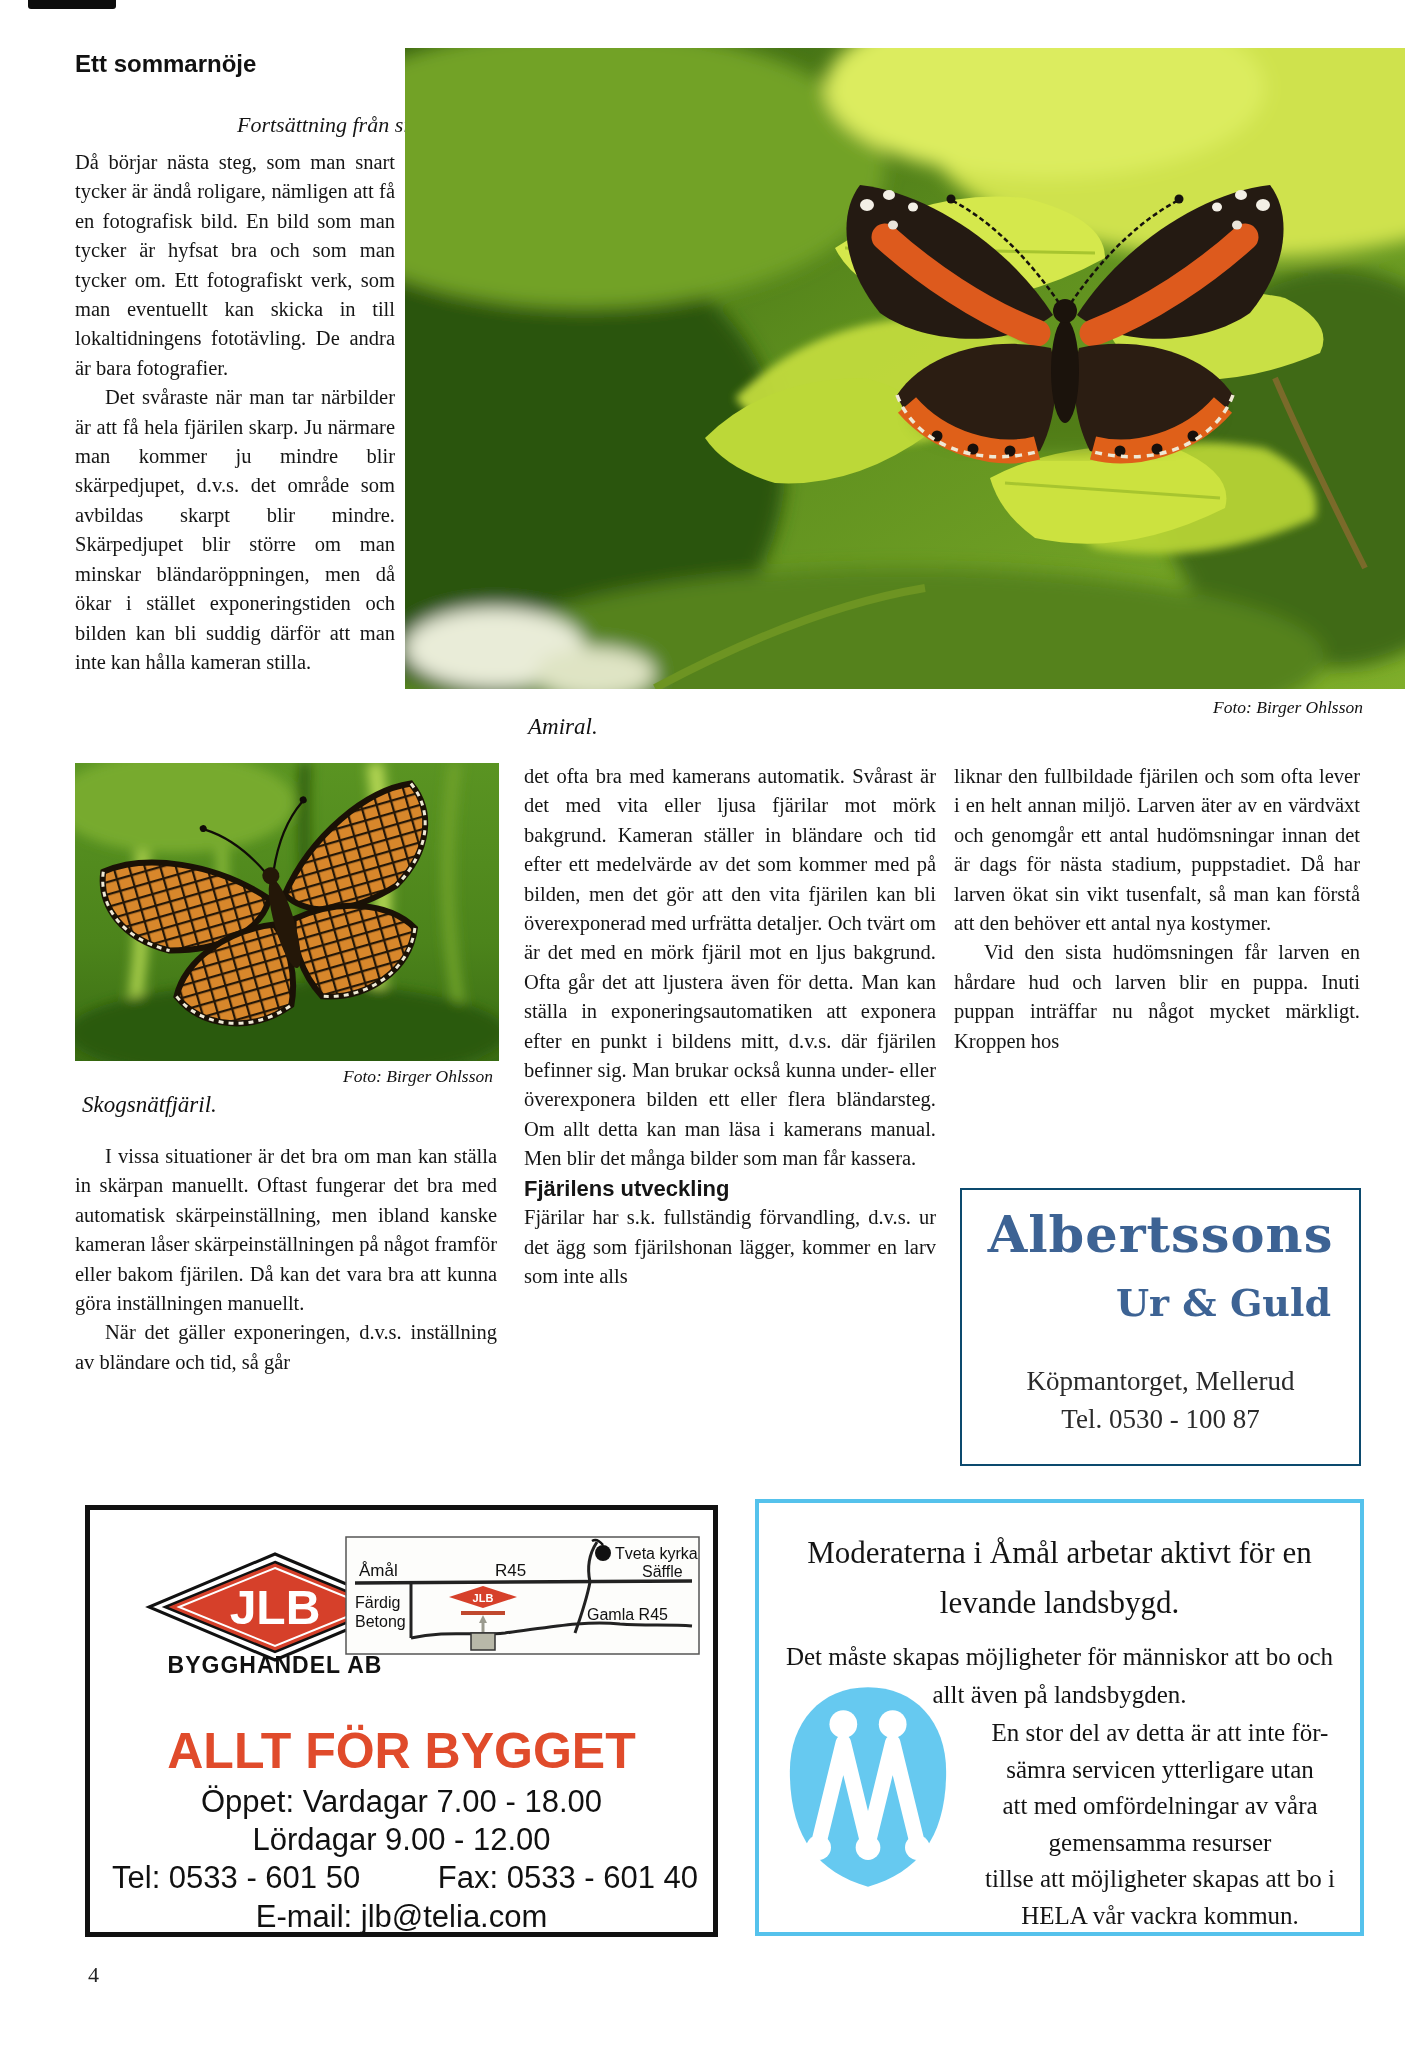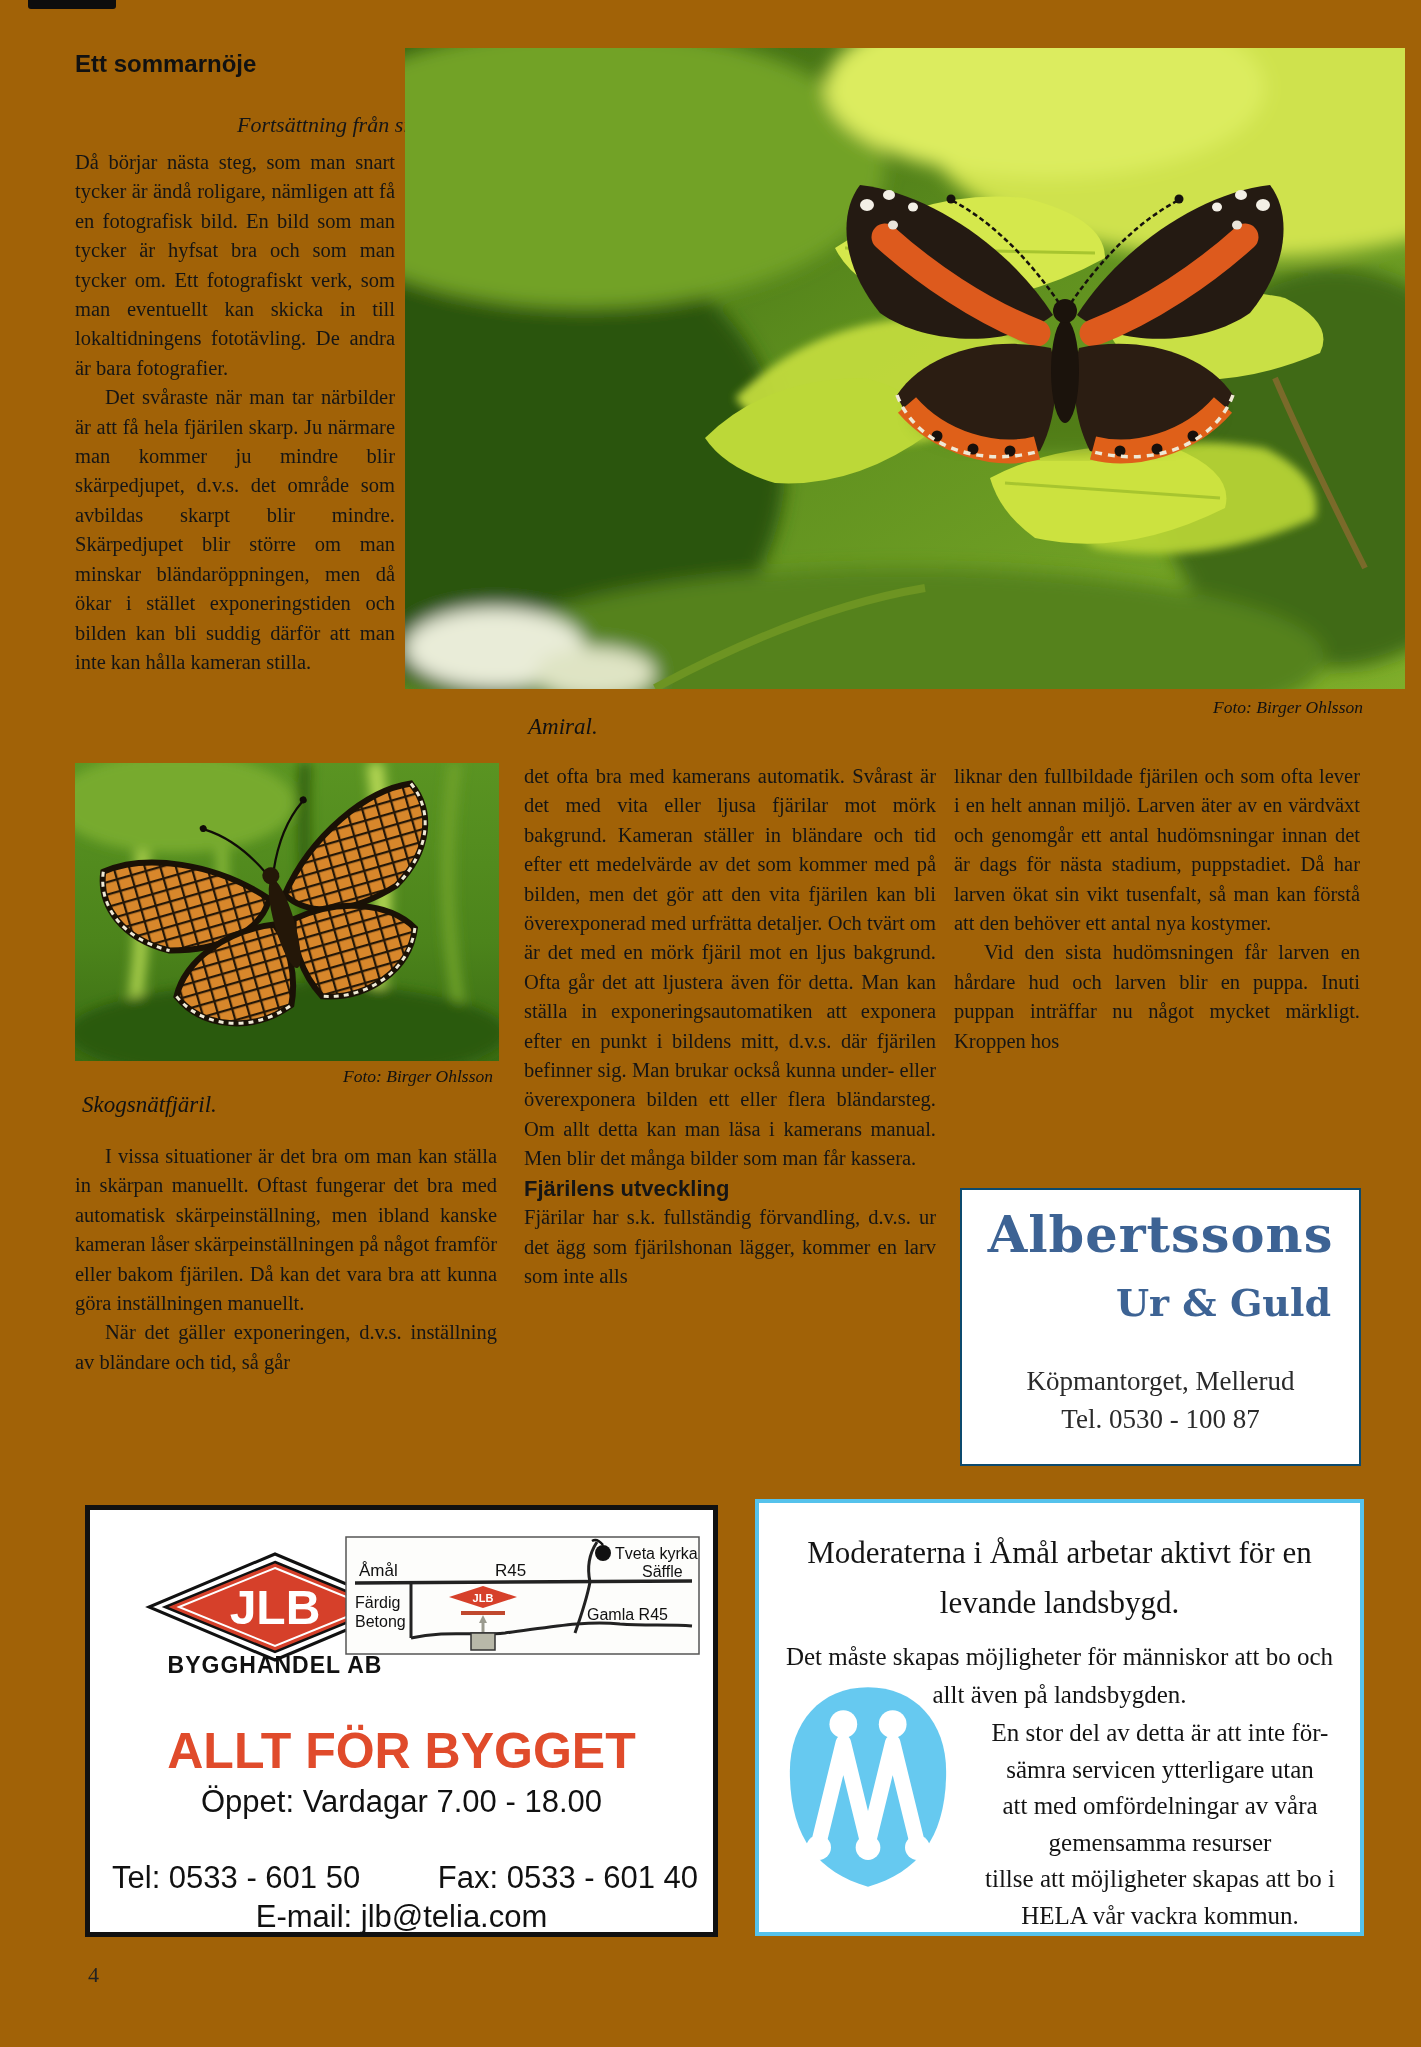--- a/index.html
+++ b/index.html
@@ -1,16 +1,16 @@
 <!DOCTYPE html>
 <html lang="sv"><head>
 <meta charset="utf-8">
 <style>
   html,body{margin:0;padding:0;background:#e8e8e4;}
-  #page{position:relative;width:1421px;height:2047px;margin:0 auto;background:#a16207;overflow:hidden;font-family:"Liberation Serif",serif;color:#161616;}
+  #page{position:relative;width:1421px;height:2047px;margin:0 auto;background:#ffffff;overflow:hidden;font-family:"Liberation Serif",serif;color:#161616;}
   .abs{position:absolute;}
   
   .section-title{position:absolute;left:75px;top:50px;font-family:"Liberation Sans",sans-serif;font-weight:bold;font-size:24px;color:#111;}
   .continuation{position:absolute;left:237px;top:112px;font-style:italic;font-size:22px;}
   .col{position:absolute;font-size:20.5px;line-height:29.4px;text-align:justify;color:#151515;hyphens:auto;}
   .col p{margin:0;}
   .col p.ind{text-indent:30px;}
   .col p + p{margin-top:0;}
   .subhead{font-family:"Liberation Sans",sans-serif;font-weight:bold;font-size:22px;margin:8px 0 4px 0;text-align:left;}
   .credit{position:absolute;font-style:italic;font-size:17.5px;color:#111;text-align:right;}
@@ -246,20 +246,21 @@
         <polygon points="138,50 172,61 138,72 104,61" fill="#d6402a"></polygon>
         <text x="138" y="66" text-anchor="middle" font-family="Liberation Sans, sans-serif" font-weight="bold" font-size="11" fill="#fff">JLB</text>
         <rect x="116" y="75" width="44" height="4" fill="#c0482e"></rect>
       </g>
       <line x1="138" y1="96" x2="138" y2="83" stroke="#9a9a8e" stroke-width="3"></line>
       <polygon points="138,79 134,87 142,87" fill="#9a9a8e"></polygon>
       <rect x="126" y="97" width="24" height="17" fill="#b8b8a8" stroke="#333" stroke-width="1.5"></rect>
     </svg>
     <div class="jlb-headline">ALLT FÖR BYGGET</div>
     <div class="jlb-hours1">Öppet: Vardagar 7.00 - 18.00</div>
+    <div class="jlb-hours2">Lördagar 9.00 - 12.00</div>
     <div class="jlb-telfax">
       <span>Tel: 0533 - 601 50</span>
       <span>Fax: 0533 - 601 40</span>
     </div>
     <div class="jlb-email">E-mail: jlb@telia.com</div>
   </div>
 
   <div class="ad-mod">
     <div class="mod-title1">Moderaterna i Åmål arbetar aktivt för en</div>
     <div class="mod-title2">levande landsbygd.</div>

